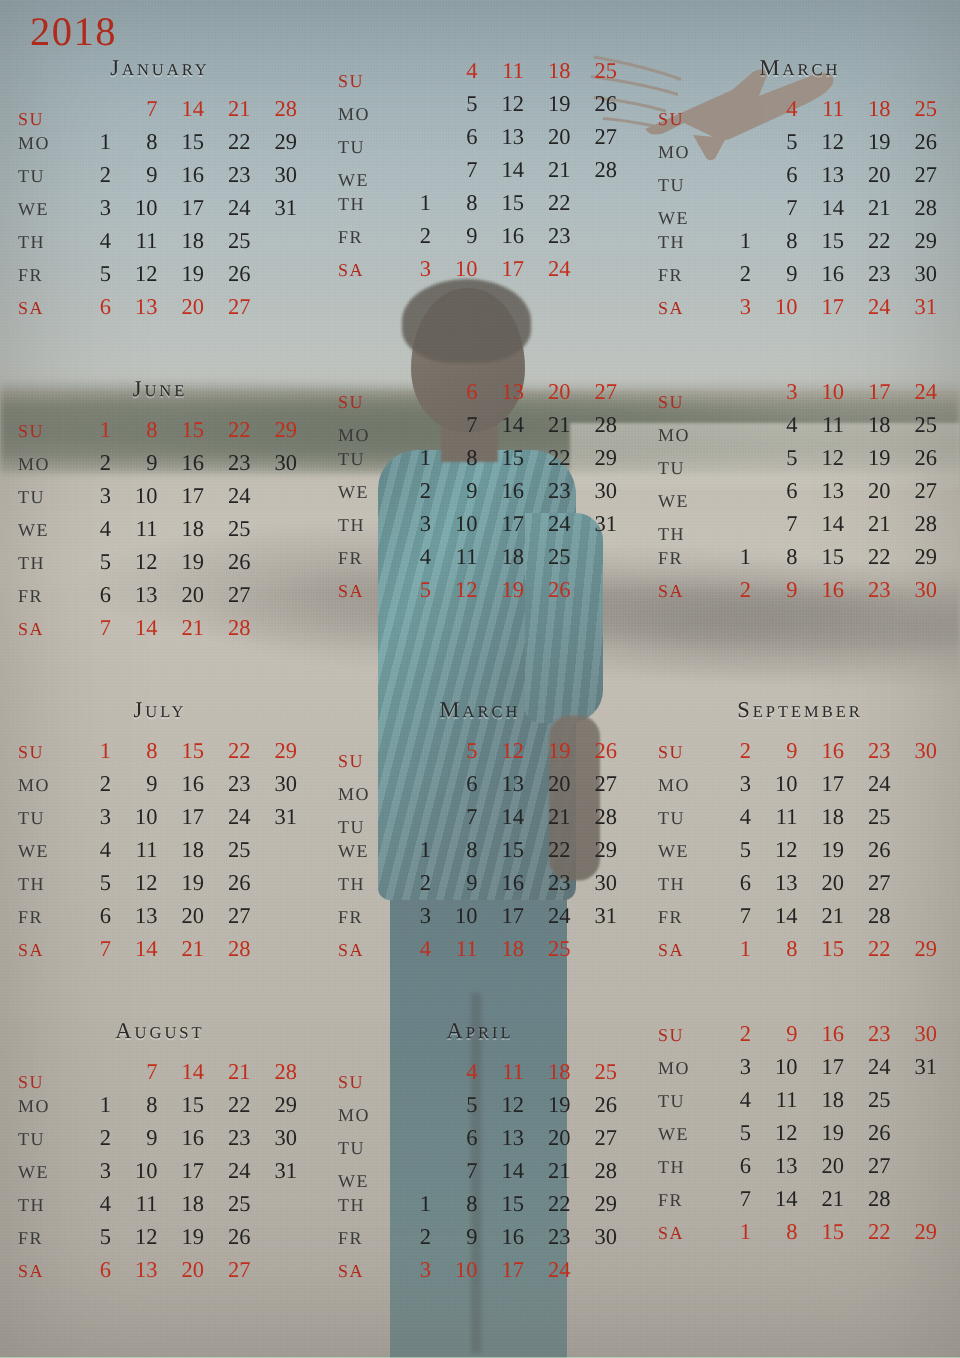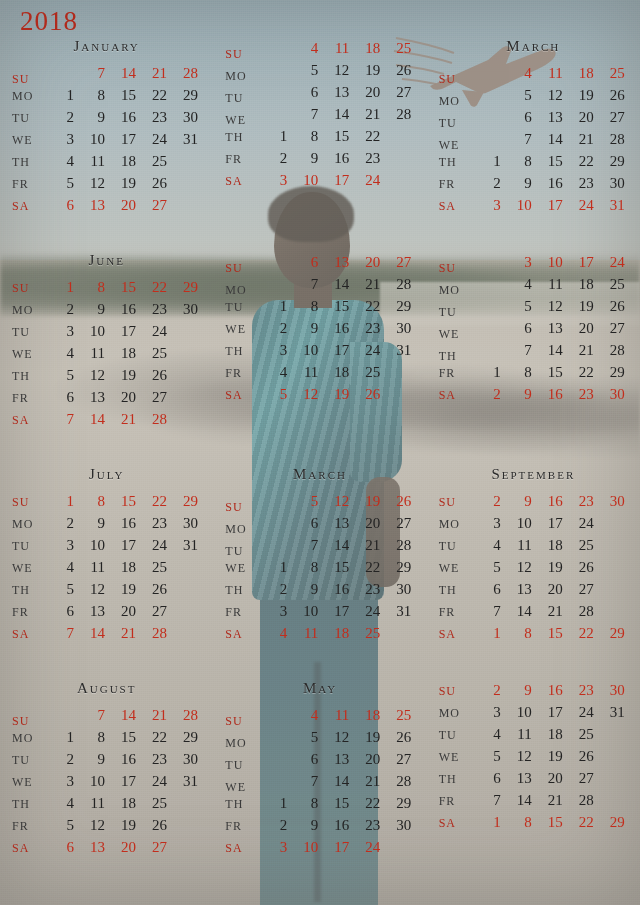--- a/index.html
+++ b/index.html
@@ -1013,21 +1013,21 @@
               <div class="day">6</div>
               <div class="day">13</div>
               <div class="day">20</div>
               <div class="day">27</div>
               <div class="day empty"></div>
             </div>
           </div>
         </div>
       </div>
       <div class="month">
-        <div class="month-name">May</div>
+        <div class="month-name">April</div>
         <div class="weeks">
           <div class="wrow red">
             <div class="wlabel">SU</div>
             <div class="days">
               <div class="day empty"></div>
               <div class="day">4</div>
               <div class="day">11</div>
               <div class="day">18</div>
               <div class="day">25</div>
             </div>

